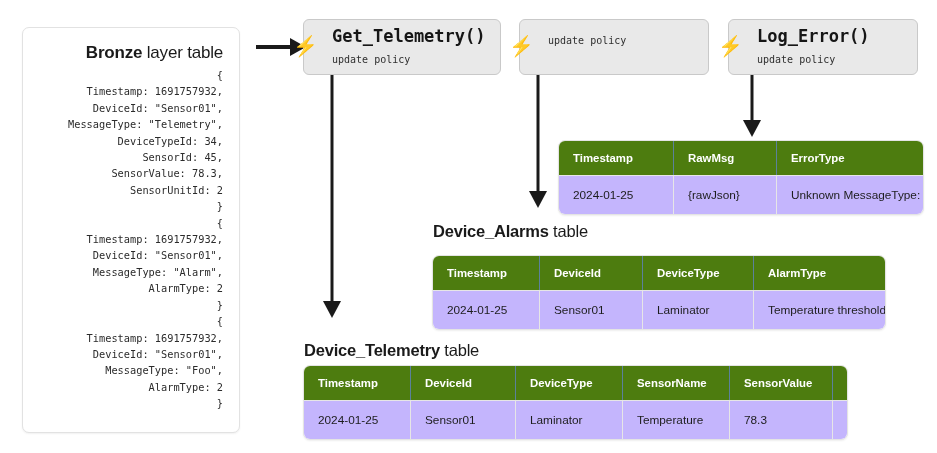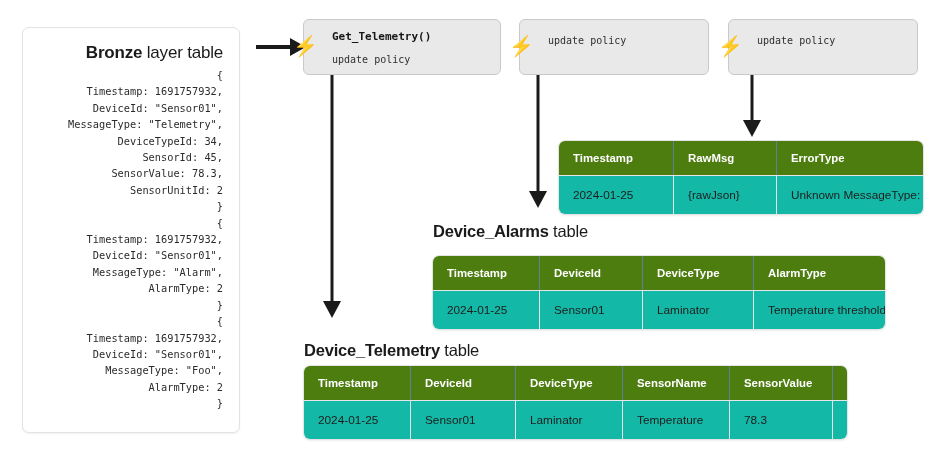--- a/index.html
+++ b/index.html
@@ -59,21 +59,21 @@
     background: #e9e9e9;
     border: 1px solid #c9c9c9;
     border-radius: 6px;
     box-sizing: border-box;
     height: 56px;
     padding: 7px 10px 0 28px;
   }
   .fn-name {
     font-family: "DejaVu Sans Mono", "Liberation Mono", monospace;
     font-weight: bold;
-    font-size: 11px;
+    font-size: 17px;
     line-height: 19px;
     color: #161616;
     white-space: nowrap;
   }
   .fn-sub {
     font-family: "DejaVu Sans Mono", "Liberation Mono", monospace;
     font-size: 10px;
     line-height: 14px;
     color: #2f2f2f;
     white-space: nowrap;
@@ -127,21 +127,21 @@
   }
   .tbl th:last-child { border-right: none; }
   .tbl td {
     font-size: 11.8px;
     color: #1d1d1d;
     text-align: left;
     padding: 12px 0 12px 14px;
     border-right: 1px solid #e6e6e6;
     border-top: 1px solid #e6e6e6;
     white-space: nowrap;
-    background: #14b8a6;
+    background: #c4b5fd;
   }
   .tbl td:last-child { border-right: none; }
 
   #errlog-title  { left: 559px; top: 106px; }
   #errlog-table  { left: 558px; top: 140px; width: 366px; }
 
   #alarms-title  { left: 433px; top: 221px; }
   #alarms-table  { left: 432px; top: 255px; width: 454px; }
 
   #telem-title   { left: 304px; top: 340px; }
@@ -195,20 +195,21 @@
     <div class="fn-sub">update policy</div>
   </div>
 
   <div class="fn-box" id="fn-alarms">
     <span class="bolt">⚡</span>
     <div class="fn-sub">update policy</div>
   </div>
 
   <div class="fn-box" id="fn-logerror">
     <span class="bolt">⚡</span>
+    <div class="fn-name">Log_Error()</div>
     <div class="fn-sub">update policy</div>
   </div>
 
   <svg class="arrow-svg" id="arrow-telemetry" style="left:321px; top:75px;" width="24" height="246">
     <line x1="11" y1="0" x2="11" y2="228" stroke="#1a1a1a" stroke-width="3"></line>
     <polygon points="2,226 11,243 20,226" fill="#1a1a1a"></polygon>
   </svg>
 
   <svg class="arrow-svg" id="arrow-alarms" style="left:527px; top:75px;" width="24" height="137">
     <line x1="11" y1="0" x2="11" y2="118" stroke="#1a1a1a" stroke-width="3"></line>

